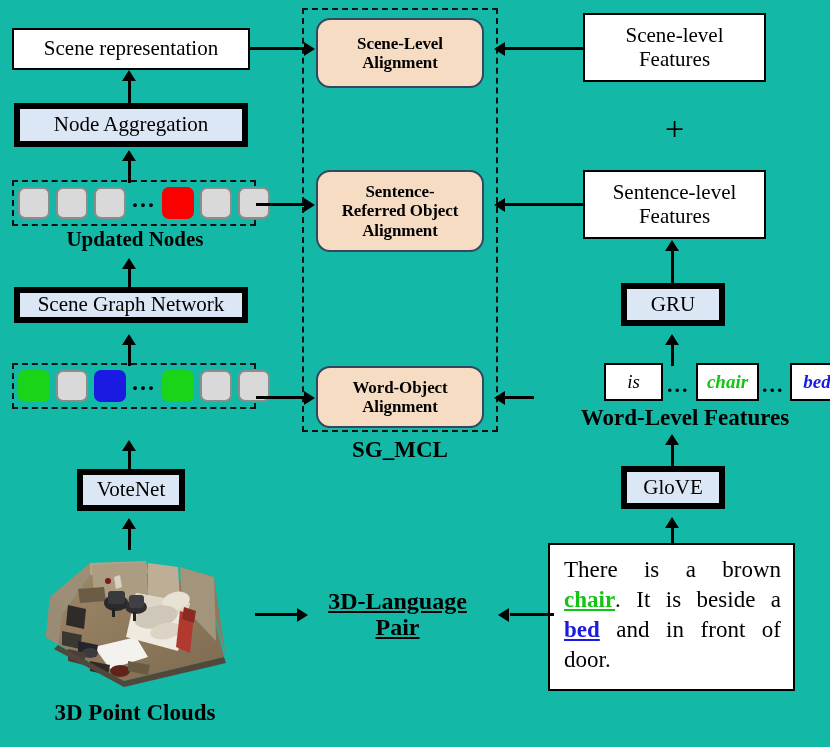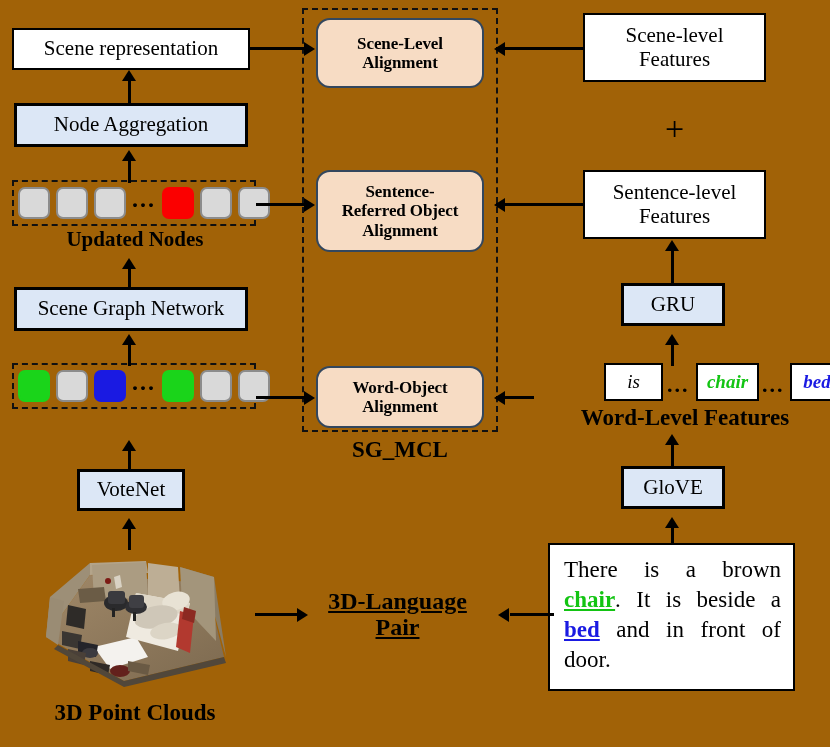--- a/index.html
+++ b/index.html
@@ -4,21 +4,21 @@
 <style>
   html, body {
     margin: 0;
     padding: 0;
     background: #ffffff;
   }
   #canvas {
     position: relative;
     width: 830px;
     height: 747px;
-    background: #a16207;
+    background: #14b8a6;
     font-family: "Liberation Serif", serif;
     overflow: hidden;
   }
   .box {
     position: absolute;
     box-sizing: border-box;
     display: flex;
     align-items: center;
     justify-content: center;
     text-align: center;
@@ -26,21 +26,21 @@
   }
   
   .plain {
     border: 2.5px solid #000000;
     background: #ffffff;
     font-size: 21px;
     color: #000000;
   }
   
   .module {
-    border: 3px solid #000000;
+    border: 6px solid #000000;
     background: #dce7f6;
     font-size: 21px;
     color: #000000;
   }
   
   .align-box {
     border: 2.5px solid #33475e;
     background: #f7dcc4;
     border-radius: 14px;
     font-size: 17px;
@@ -186,21 +186,21 @@
     <div class="ellipsis" style="margin-right:2px;">...</div>
     <div class="chip red" style="margin-right:6px;"></div>
     <div class="chip gray" style="margin-right:6px;"></div>
     <div class="chip gray"></div>
   </div>
   <div class="caption" style="left:0px; top:228px; width:270px;">Updated Nodes</div>
 
   <div class="ln" style="left:128px; top:268px; width:3px; height:22px;"></div>
   <div class="arrowhead ah-up" style="left:122px; top:258px;"></div>
 
-  <div class="box module" style="left:14px; top:287px; width:234px; height:44px;font-family:Liberation Serif, serif;">
+  <div class="box module" style="left:14px; top:287px; width:234px; height:36px;font-family:Liberation Serif, serif;">
     <span>Scene Graph Network</span>
   </div>
 
   <div class="ln" style="left:128px; top:344px; width:3px; height:22px;"></div>
   <div class="arrowhead ah-up" style="left:122px; top:334px;"></div>
 
   <div class="dashdot" style="left:12px; top:363px; width:244px; height:46px;"></div>
   <div class="noderow" style="left:18px; top:370px;">
     <div class="chip green" style="margin-right:6px;"></div>
     <div class="chip gray" style="margin-right:6px;"></div>

